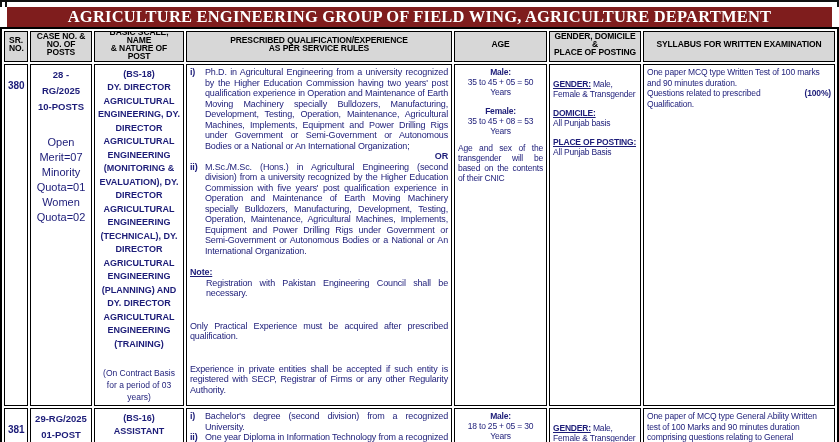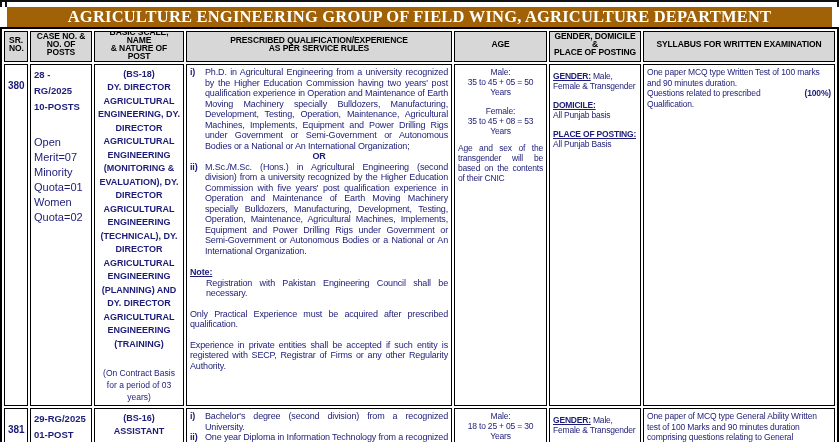--- a/index.html
+++ b/index.html
@@ -2,63 +2,63 @@
 <html><head>
 <meta charset="utf-8">
 <style>
   * { box-sizing: border-box; margin: 0; padding: 0; }
   html, body { width: 839px; height: 442px; overflow: hidden; background: #fff; }
   body { font-family: "Liberation Sans", sans-serif; color: #1c1c78; }
 
   .top-strip { height: 7px; border-top: 2px solid #111; border-left: 2px solid #111; border-right: 2px solid #111; position: relative; background: #fff; }
   .top-strip .tick { position: absolute; left: 3px; top: 0; width: 2px; height: 100%; background: #111; }
 
-  .title-bar { margin: 0 7px; height: 20px; background: #a16207; color: #fff;
+  .title-bar { margin: 0 7px; height: 20px; background: #7f1d1d; color: #fff;
     display: flex; align-items: center; justify-content: center;
     font-family: "Liberation Serif", serif; font-weight: bold; font-size: 16.5px; letter-spacing: 0.2px; white-space: nowrap; }
 
   table.jobs { width: 839px; table-layout: fixed; border-collapse: separate; border-spacing: 2px;
     border: 2px solid #000; background: #fff; }
   th, td { border: 1px solid #000; vertical-align: top; overflow: hidden; }
 
   th { background: #d7d7d7; color: #000; font-weight: bold; font-size: 8.5px; line-height: 8px;
     letter-spacing: -0.1px; text-align: center; height: 31px; padding: 4px; }
   th .hbox { display: flex; flex-direction: column; justify-content: center; height: 15px; }
 
   td { padding: 2px 3px; font-size: 9px; }
-  .bold { font-weight: normal; }
+  .bold { font-weight: bold; }
 
   .sr-cell { font-weight: bold; font-size: 10px; text-align: center; padding-top: 15px; }
 
-  .case-cell { }
+  .case-cell { text-align: center; }
   .case-no, .posts { font-weight: bold; font-size: 9.5px; line-height: 16px; }
   .quotas { margin-top: 20px; font-size: 11px; line-height: 15px; }
 
   .scale-cell { text-align: center; }
   .scale-line { font-weight: bold; font-size: 9px; line-height: 14px; }
   .post-name { font-weight: bold; font-size: 9px; line-height: 13.5px; }
   .contract-note { margin-top: 16px; font-size: 8.5px; line-height: 12px; }
 
   .qual-cell { font-size: 9px; line-height: 10.5px; letter-spacing: -0.15px; }
   .q-item { display: flex; }
   .q-marker { flex: 0 0 15px; font-weight: bold; }
   .q-text { flex: 1; text-align: justify; }
-  .q-or { text-align: center; font-weight: bold; }
+  .q-or { text-align: right; font-weight: bold; }
   .note-label { font-weight: bold; text-decoration: underline; margin-top: 11px; }
-  .note-para { margin-top: 10px; text-align: justify; }
+  .note-para { margin-top: 22px; text-align: justify; }
   .note-para.first { margin-top: 0; padding-left: 16px; }
 
   .age-cell { font-size: 8.5px; line-height: 10px; letter-spacing: -0.2px; text-align: center; }
   .age-group { margin-top: 0; }
   .age-group + .age-group { margin-top: 9px; }
   .age-note { margin-top: 7px; text-align: justify; }
 
   .gender-cell { font-size: 8.5px; line-height: 10px; letter-spacing: -0.2px; }
   .g-group { margin-top: 9px; }
-  .g-group.first { margin-top: 4px; }
+  .g-group.first { margin-top: 12px; }
   .g-label { font-weight: bold; text-decoration: underline; }
 
   .syl-cell { font-size: 8.5px; line-height: 10.5px; letter-spacing: -0.15px; }
   .syl-weight { float: right; font-weight: bold; }
 </style>
 </head>
 <body>
 
 <div class="top-strip">
     <span class="tick"></span>

